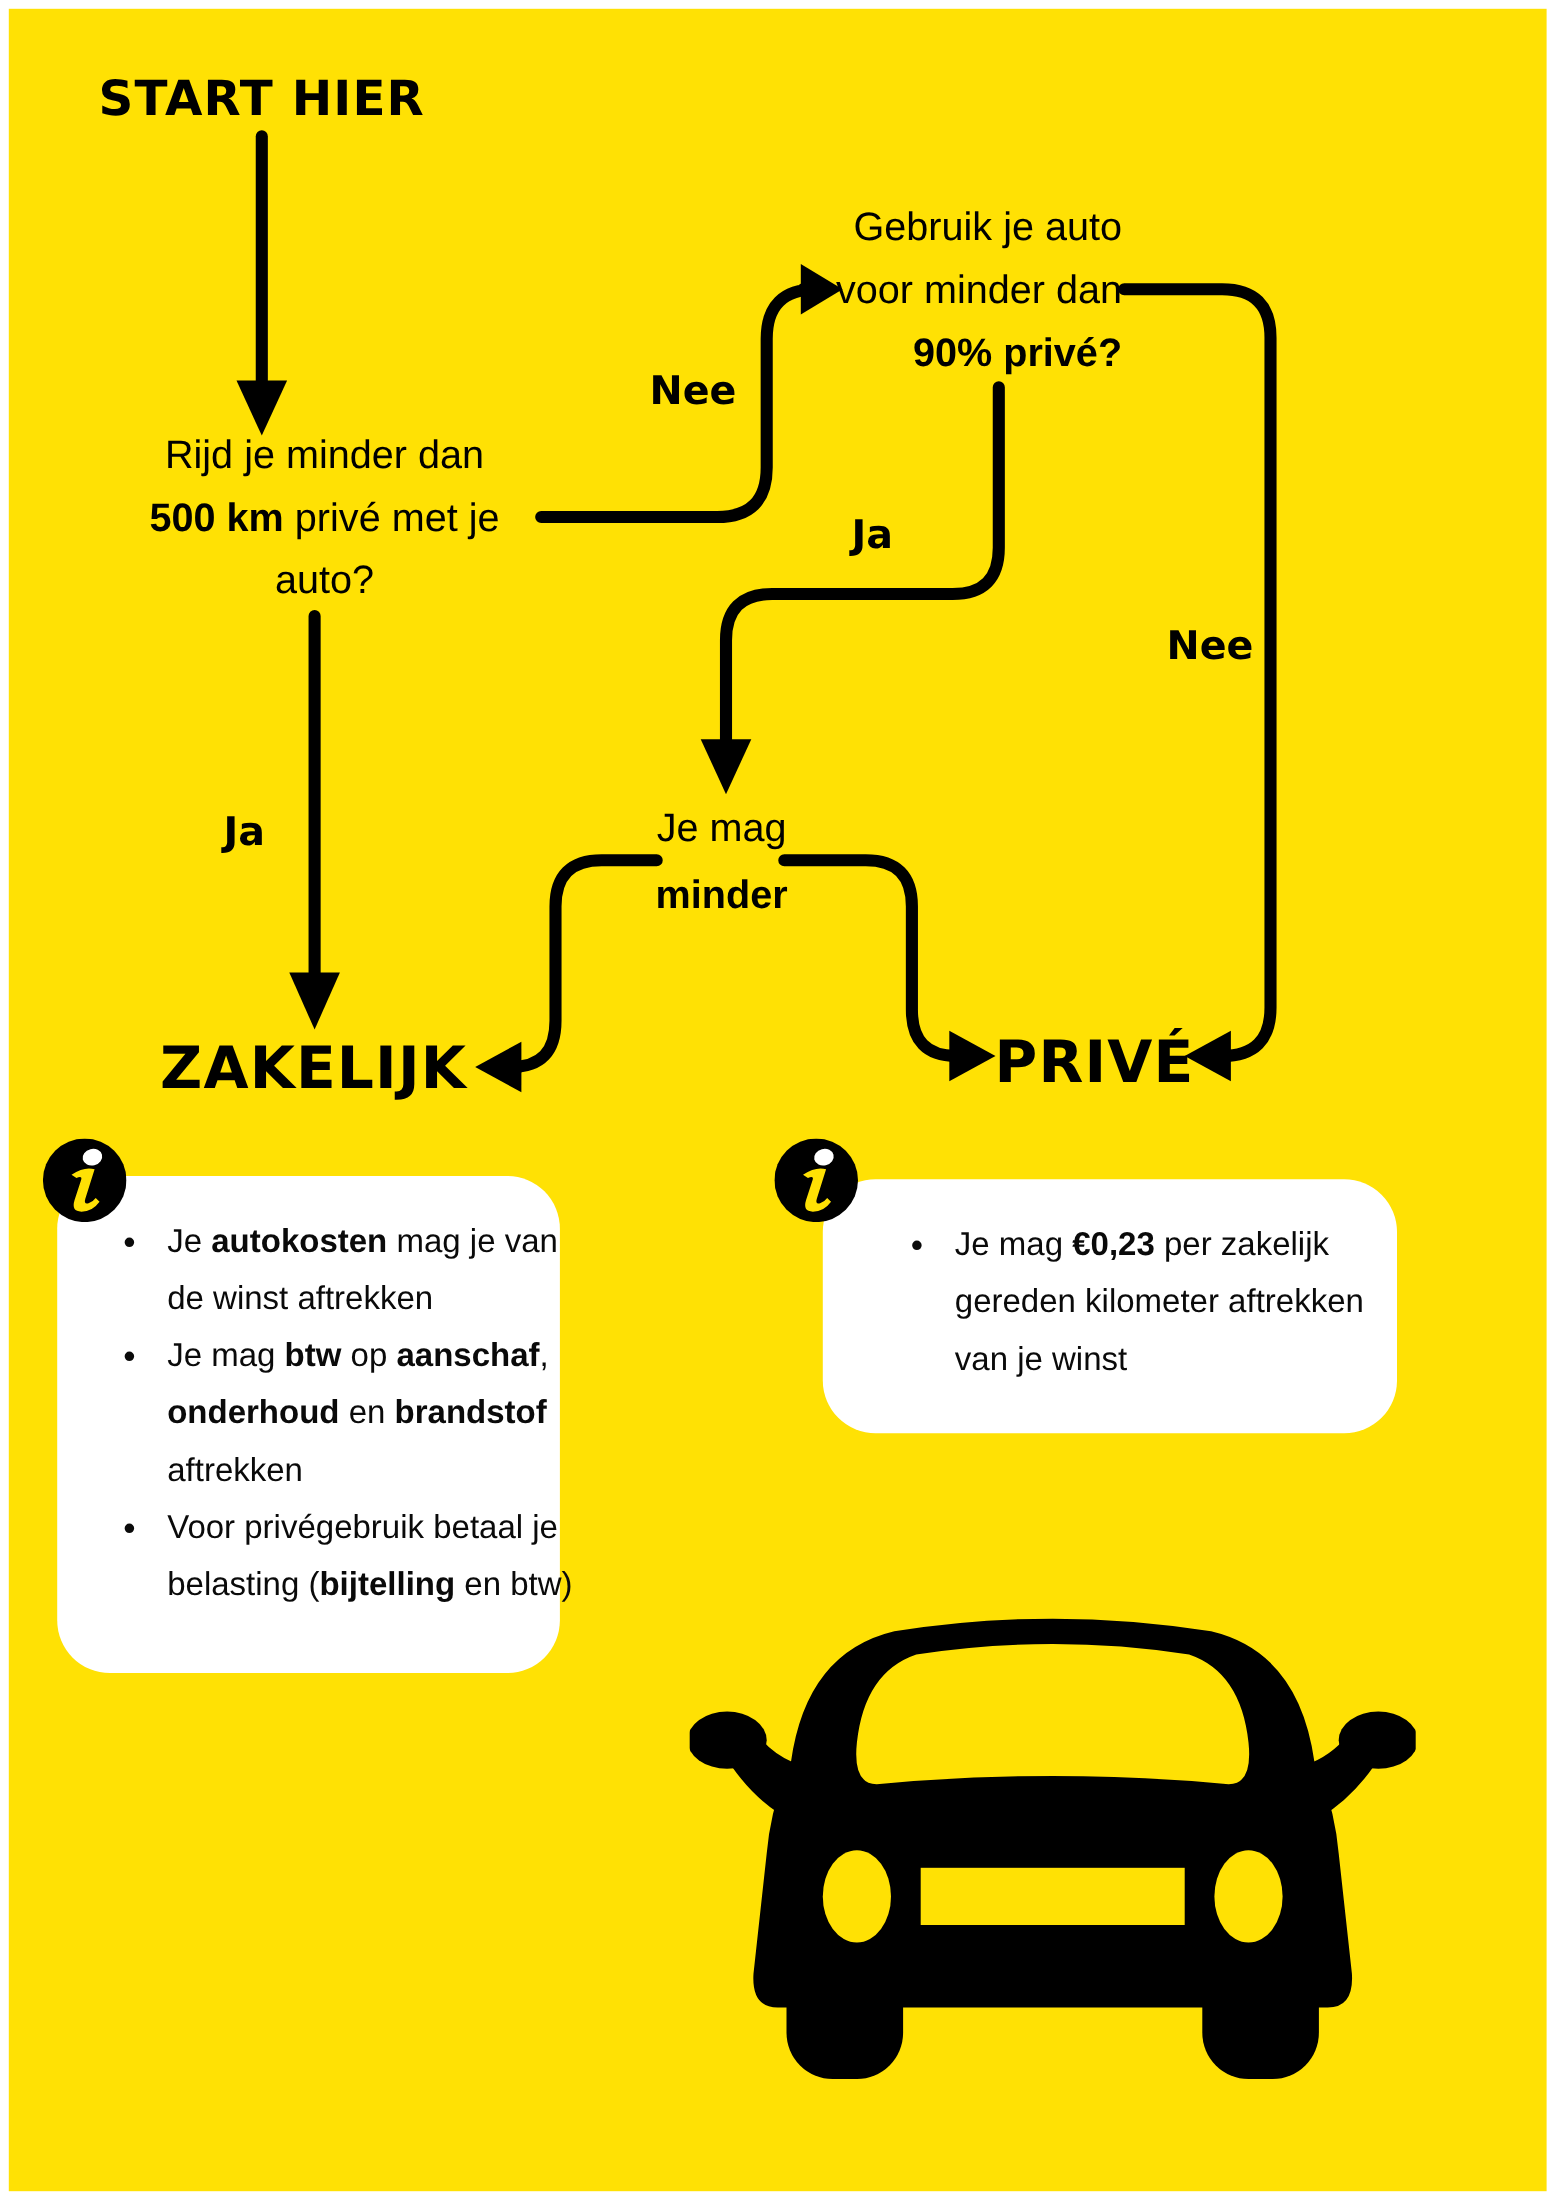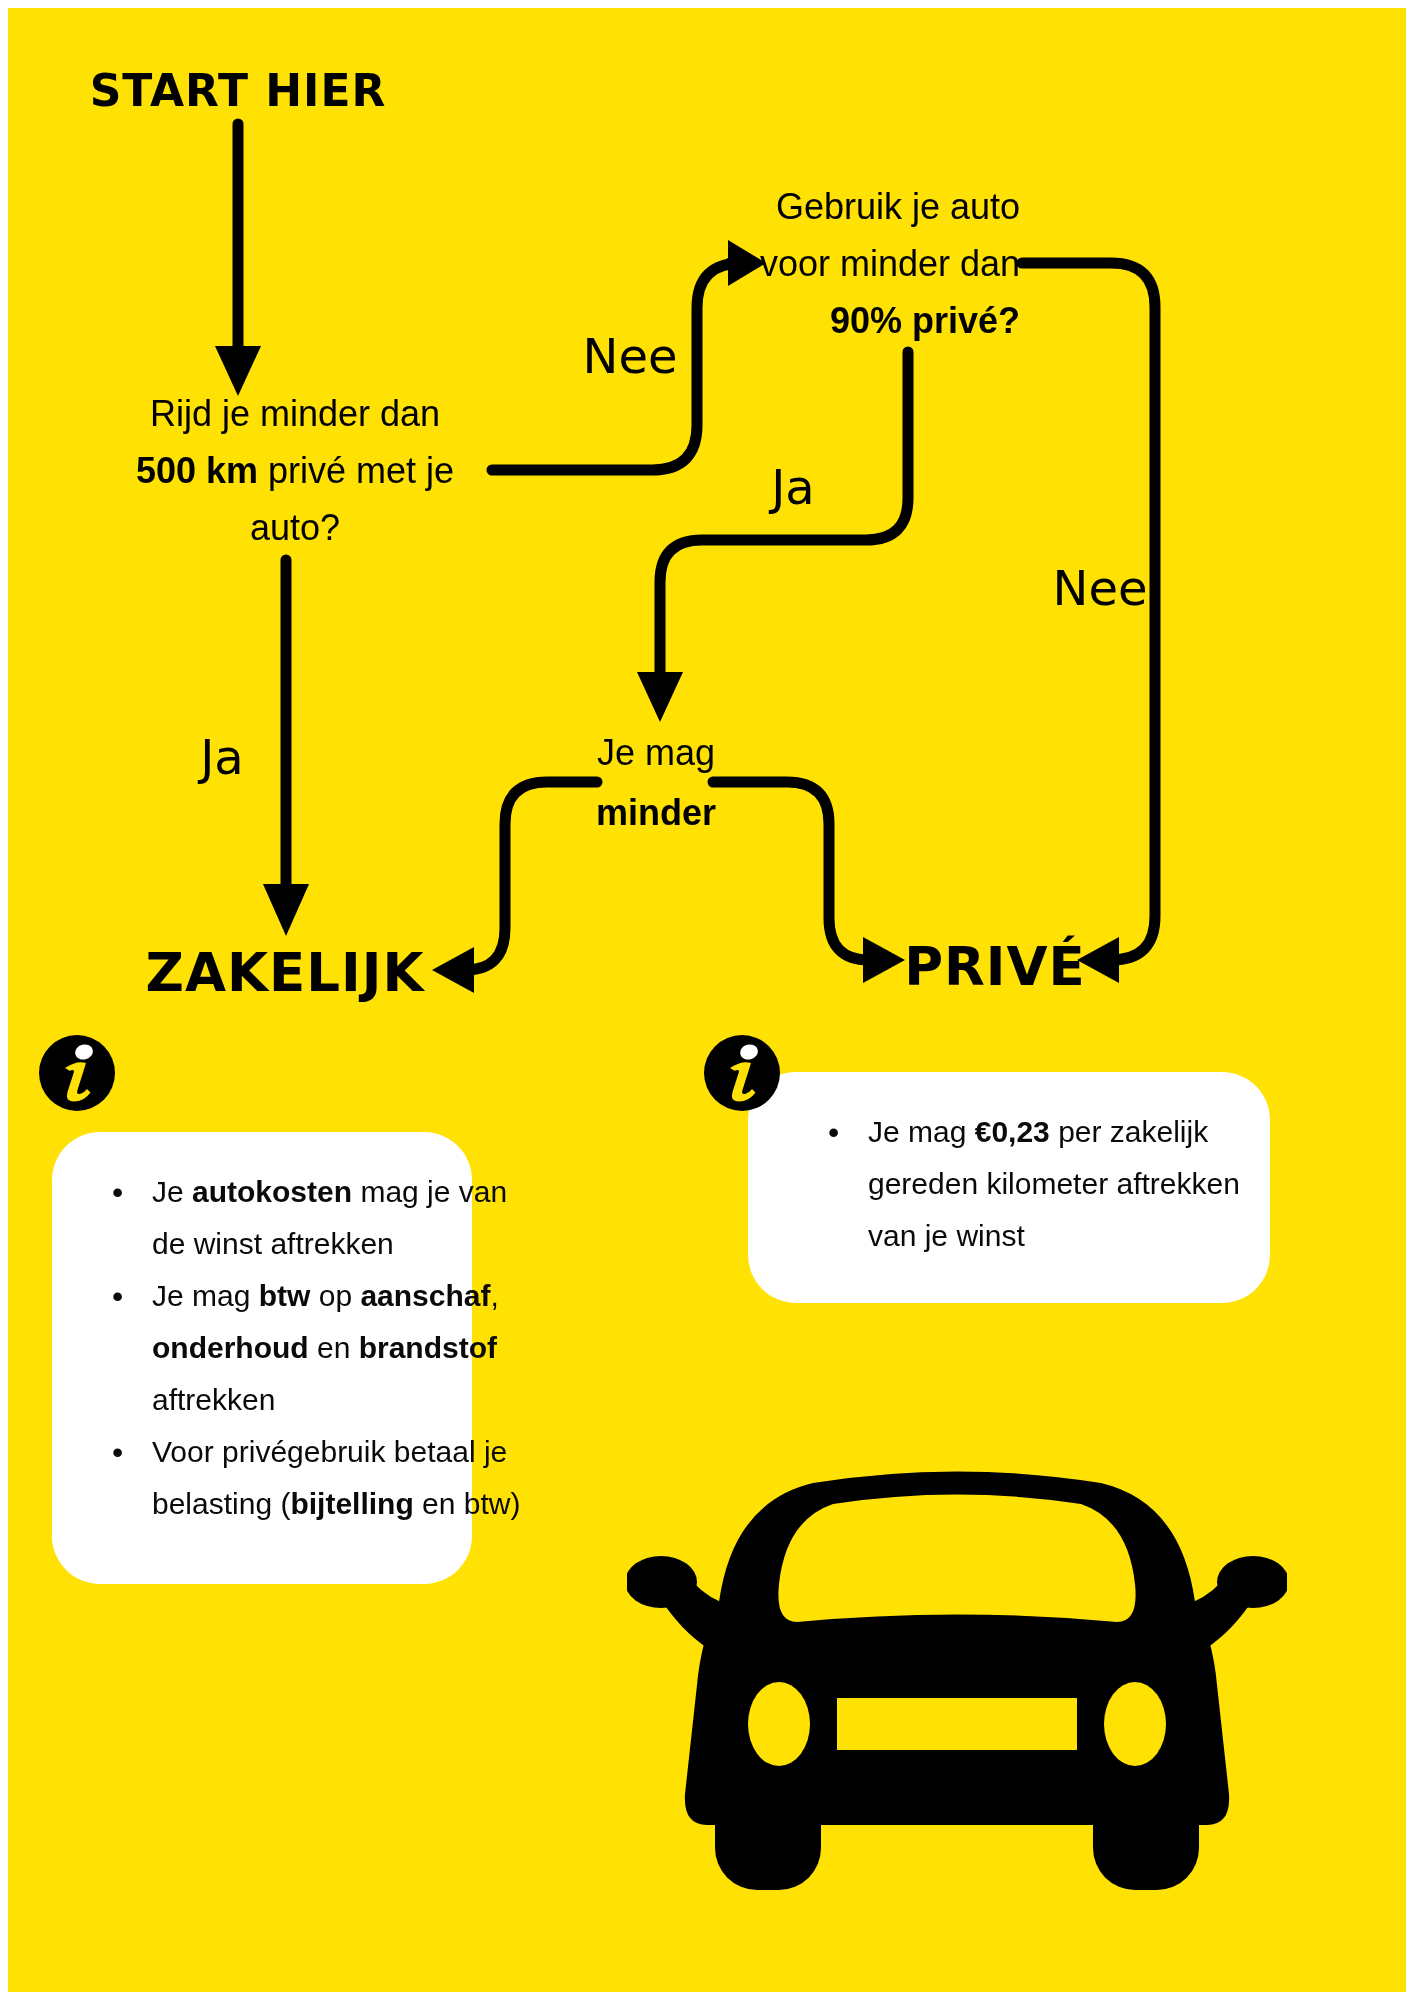--- a/index.html
+++ b/index.html
@@ -6,21 +6,21 @@
   .canvas{position:relative;width:1414px;height:2000px;background:#ffffff;overflow:hidden;
           font-family:"Liberation Sans", sans-serif;}
   .board{position:absolute;left:8px;top:8px;right:8px;bottom:8px;background:#FFE104;}
 
   
   .node{position:absolute;transform:translate(-50%,-50%);text-align:center;color:#000;white-space:nowrap;}
 
   .title{font-family:"DejaVu Sans", sans-serif;font-weight:bold;font-size:44px;letter-spacing:1px;}
   .question{font-size:36px;line-height:57px;}
   .question .b, .rich .b{font-weight:700;}
-  .qlabel{font-family:"DejaVu Sans", sans-serif;font-weight:normal;font-size:48px;}
+  .qlabel{font-family:"DejaVu Sans", sans-serif;font-weight:bold;font-size:36px;}
   .outcome{font-family:"DejaVu Sans", sans-serif;font-weight:bold;font-size:53px;letter-spacing:1px;}
   .choose{font-size:36px;line-height:60px;}
 
   .flow-svg{position:absolute;left:0;top:0;width:1414px;height:2000px;pointer-events:none;}
   .flow-svg path{stroke:#000;stroke-width:11;fill:none;stroke-linecap:round;stroke-linejoin:round;}
   .flow-svg polygon{fill:#000;stroke:none;}
 
   .info-box{position:absolute;background:#ffffff;border-radius:48px;}
   .info-icon{position:absolute;width:76px;height:76px;}
 
@@ -95,21 +95,21 @@
   <div class="node qlabel" style="left:1100px;top:588px;">Nee</div>
 
   <div class="node choose" style="left:656px;top:783px;">
     <div class="rich"><span>Je mag</span></div>
     <div class="rich"><span class="b">minder</span></div>
   </div>
 
   <div class="node outcome" style="left:285px;top:972px;">ZAKELIJK</div>
   <div class="node outcome" style="left:995px;top:966px;">PRIVÉ</div>
 
-  <div class="info-box" style="left:52px;top:1132px;width:420px;height:452px;">
+  <div class="info-box" style="left:52px;top:1069px;width:457px;height:452px;">
     <ul class="bullets" style="left:100px;top:34px;width:400px;">
       <li>
         <span class="rich"><span>Je </span><span class="b">autokosten</span><span> mag je van
 de winst aftrekken</span></span>
       </li>
       <li>
         <span class="rich"><span>Je mag </span><span class="b">btw</span><span> op </span><span class="b">aanschaf</span><span>,
 </span><span class="b">onderhoud</span><span> en </span><span class="b">brandstof</span><span>
 aftrekken</span></span>
       </li>

